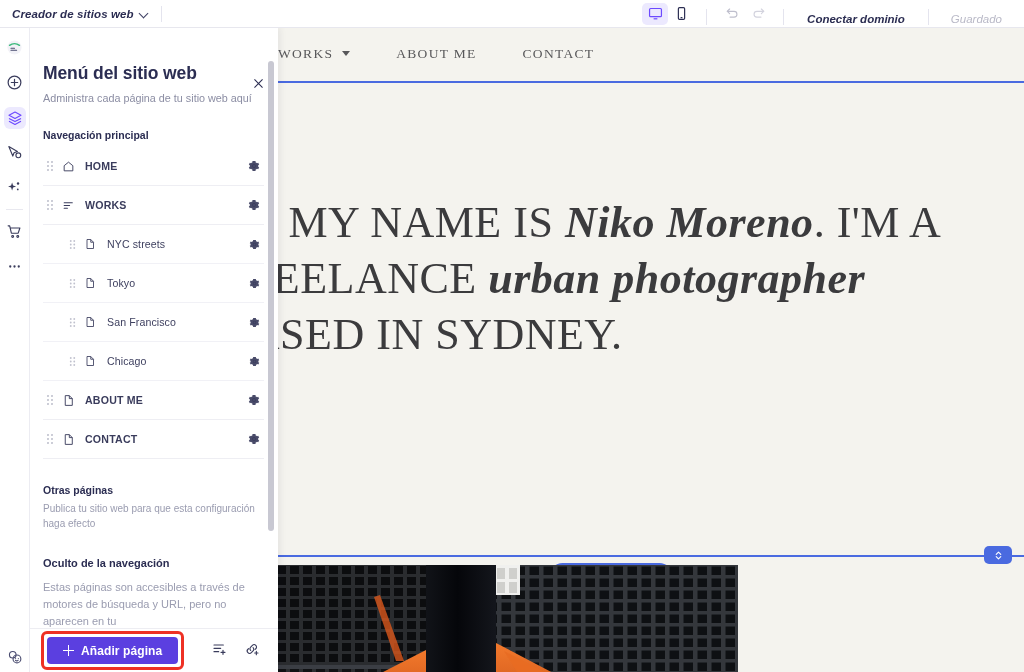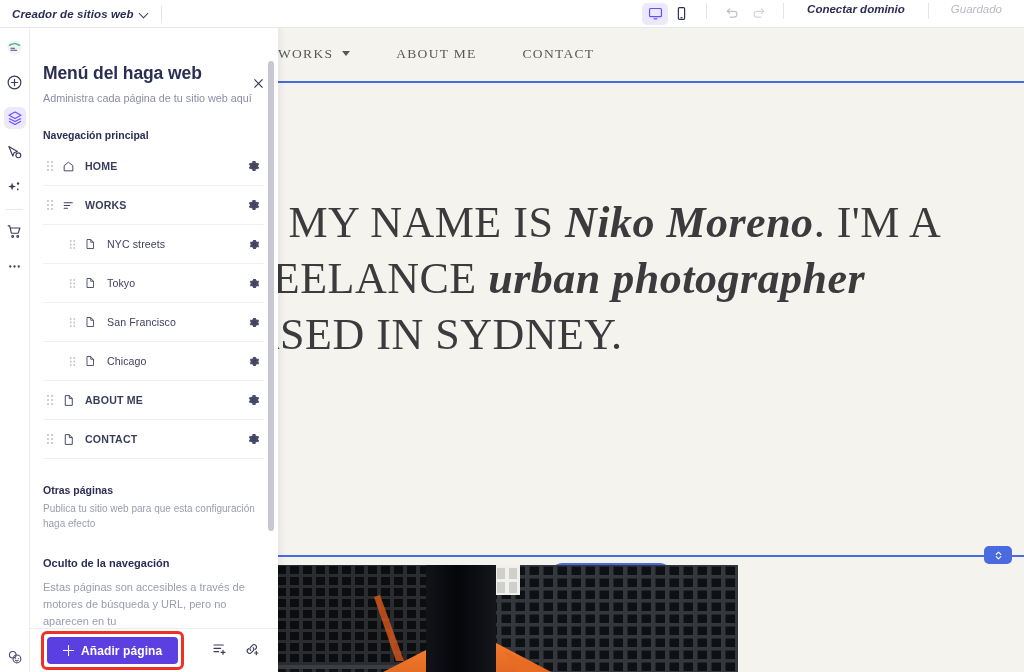--- a/index.html
+++ b/index.html
@@ -16,21 +16,21 @@
     position:absolute;left:0;top:0;width:1024px;height:27px;
     background:#ffffff;border-bottom:1px solid #e7e7ee;
     display:flex;align-items:center;z-index:60;font-style:italic;
   }
   .tb-left{display:flex;align-items:center;gap:6px;padding-left:12px;}
   .tb-title{font-size:11.5px;font-weight:bold;color:#2b2d52;letter-spacing:.1px;}
   .chev{width:9px;height:9px;display:inline-block;position:relative;}
   .chev:before{content:"";position:absolute;left:0;top:1px;width:6px;height:6px;
     border-right:1.4px solid #3d3f63;border-bottom:1.4px solid #3d3f63;transform:rotate(45deg);}
   .tb-sep{width:1px;height:16px;background:#e4e4ee;margin:0 12px;}
-  .tb-right{margin-left:auto;display:flex;align-items:flex-start;padding-right:12px;gap:0px;}
+  .tb-right{margin-left:auto;display:flex;align-items:flex-end;padding-right:12px;gap:0px;}
   .devbtn{width:26px;height:22px;border-radius:5px;display:flex;align-items:center;justify-content:center;}
   .devbtn.active{background:#ece9fe;}
   .iconbtn{width:26px;height:22px;display:flex;align-items:center;justify-content:center;}
   .tb-link{font-size:11.5px;font-weight:bold;color:#2b2d52;padding:0 11px;white-space:nowrap;}
   .tb-muted{font-size:11.5px;color:#b9b9c7;padding:0 10px;white-space:nowrap;}
 
   
   .rail{
     position:absolute;left:0;top:27px;width:29px;height:645px;
     background:#ffffff;border-right:1px solid #ececf2;z-index:55;
@@ -250,21 +250,21 @@
 
     <div class="panel-scroll">
       <div class="panel-inner">
 
         <div class="close-x">
           <svg width="13" height="13" viewBox="0 0 24 24" stroke="#2b2d52" stroke-width="2" stroke-linecap="round">
             <path d="M5 5 19 19M19 5 5 19"></path>
           </svg>
         </div>
 
-        <div class="p-title">Menú del haga web</div>
+        <div class="p-title">Menú del sitio web</div>
         <div class="p-sub">Administra cada página de tu sitio web aquí</div>
         <div class="sec-label">Navegación principal</div>
 
         <div class="row top">
           <span class="drag">
             <svg width="8" height="12" viewBox="0 0 8 12" fill="#9a9cb0">
               <circle cx="2" cy="2" r="1.05"></circle>
                 <circle cx="6" cy="2" r="1.05"></circle>
               <circle cx="2" cy="6" r="1.05"></circle>
                 <circle cx="6" cy="6" r="1.05"></circle>

